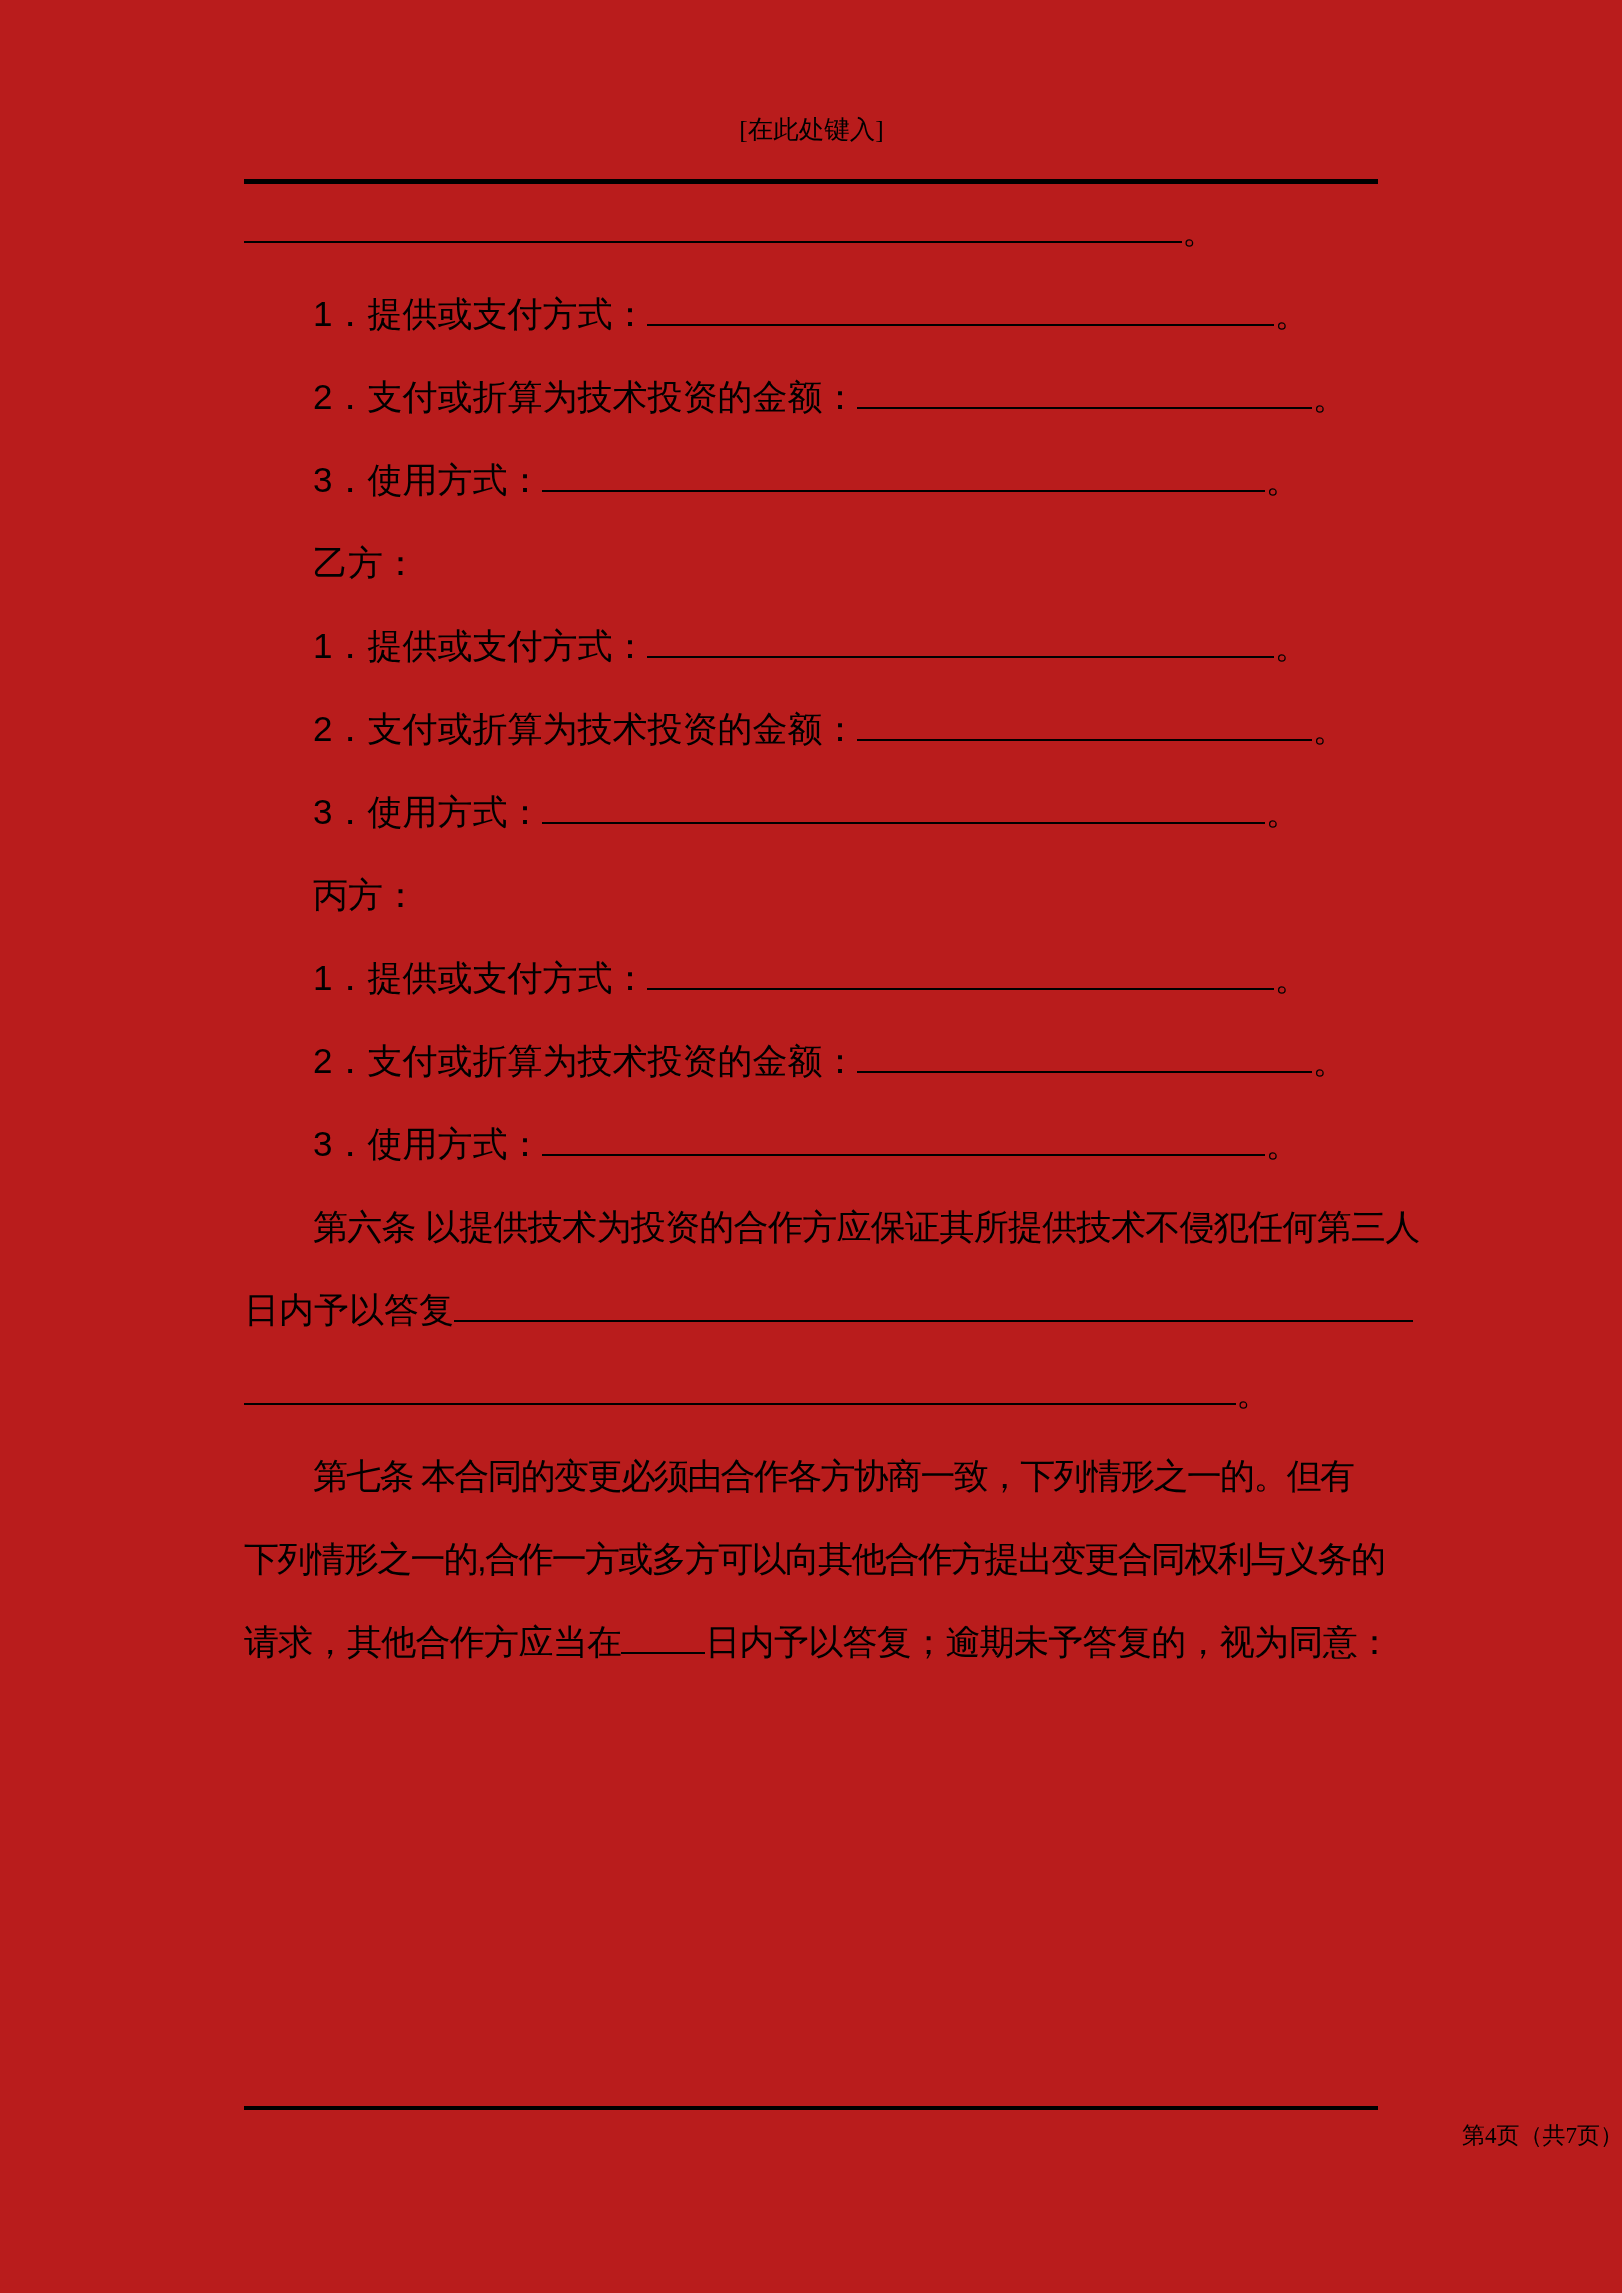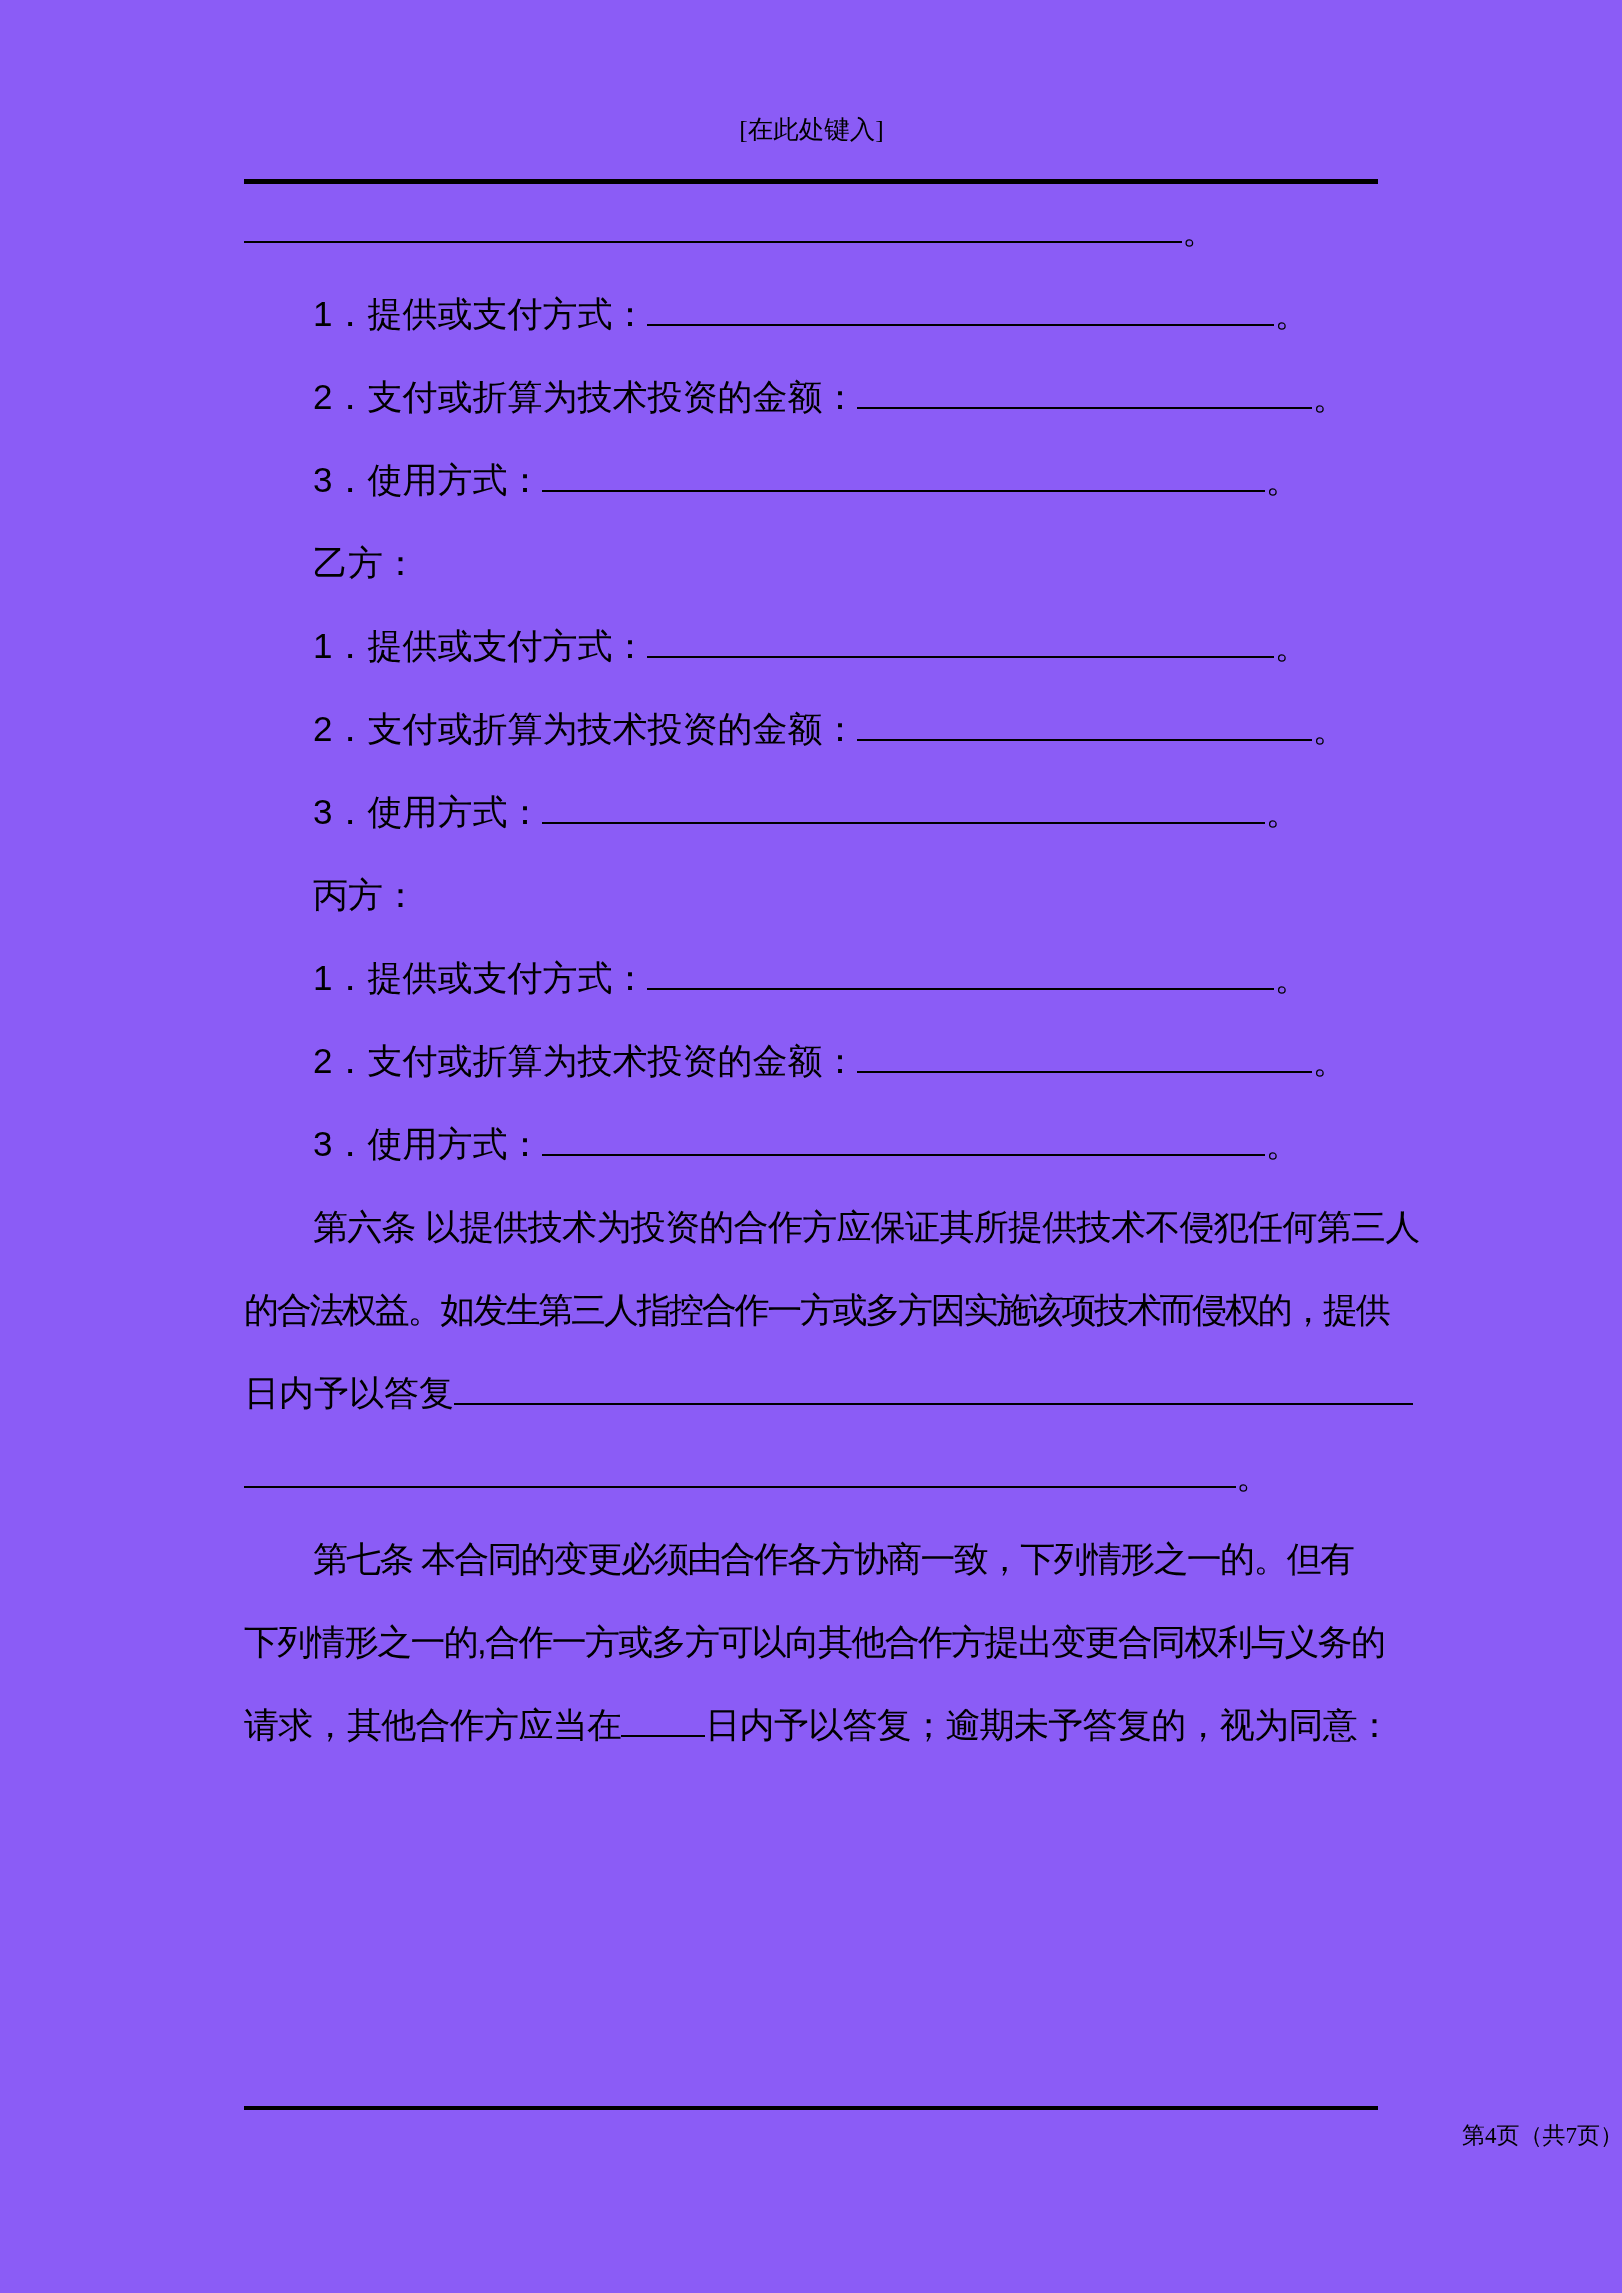--- a/index.html
+++ b/index.html
@@ -1,21 +1,21 @@
 <!DOCTYPE html>
 <html style="font-size:14.5px"><head>
 <meta charset="utf-8">
 <style>
   * { margin: 0; padding: 0; box-sizing: border-box; }
   html, body { background: #ffffff; }
   .page {
     position: relative;
     width: 1623px;
     height: 2294px;
-    background: #8b5cf6;
+    background: #b91c1c;
     color: #000000;
     overflow: hidden;
     font-family: "Liberation Sans", sans-serif;
   }
   
   .header-text {
     position: absolute;
     top: 116px; left: 0; right: 0;
     text-align: center;
     font-family: "Liberation Serif", serif;
@@ -93,21 +93,20 @@
     <div class="line indent"><span>1．提供或支付方式：</span><span class="ul w690"></span><span>。</span></div>
     <div class="line indent"><span>2．支付或折算为技术投资的金额：</span><span class="ul w500"></span><span>。</span></div>
     <div class="line indent"><span>3．使用方式：</span><span class="ul w795"></span><span>。</span></div>
 
     <div class="line indent">丙方：</div>
     <div class="line indent"><span>1．提供或支付方式：</span><span class="ul w690"></span><span>。</span></div>
     <div class="line indent"><span>2．支付或折算为技术投资的金额：</span><span class="ul w500"></span><span>。</span></div>
     <div class="line indent"><span>3．使用方式：</span><span class="ul w795"></span><span>。</span></div>
 
     <div class="line indent ls-s">第六条 以提供技术为投资的合作方应保证其所提供技术不侵犯任何第三人</div>
-    <div class="line ls-l">的合法权益。如发生第三人指控合作一方或多方因实施该项技术而侵权的，提供</div>
     <div class="line"><span>日内予以答复</span><span class="ul w1055"></span></div>
     <div class="line"><span class="ul w1091"></span><span>。</span></div>
 
     <div class="line indent ls-m">第七条 本合同的变更必须由合作各方协商一致，下列情形之一的。但有</div>
     <div class="line ls-m">下列情形之一的,合作一方或多方可以向其他合作方提出变更合同权利与义务的</div>
     <div class="line ls-s"><span>请求，其他合作方应当在</span><span class="ul w92"></span><span>日内予以答复；逾期未予答复的，视为同意：</span></div>
 
   </div>
 
   <div class="footer-rule"></div>

